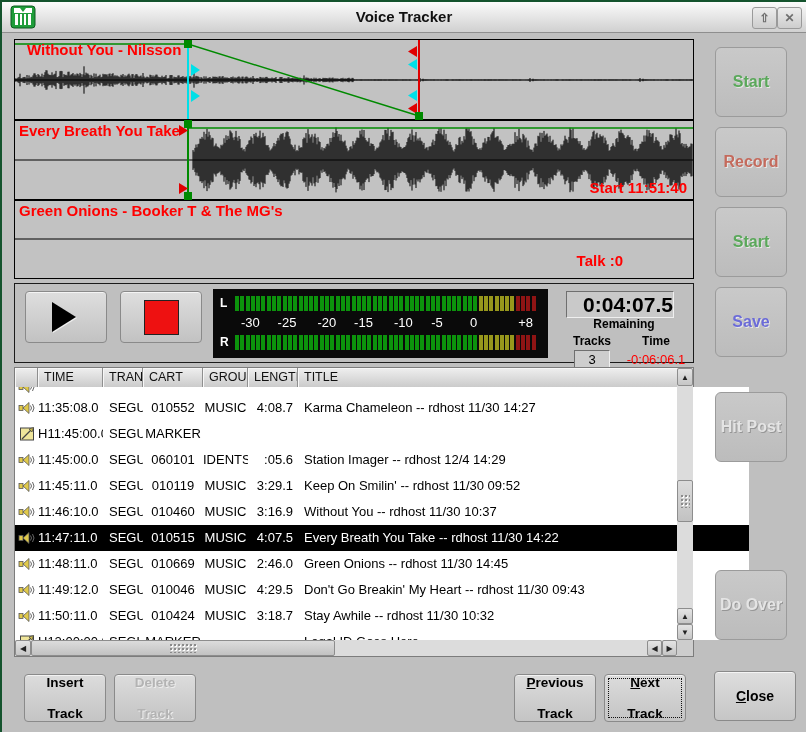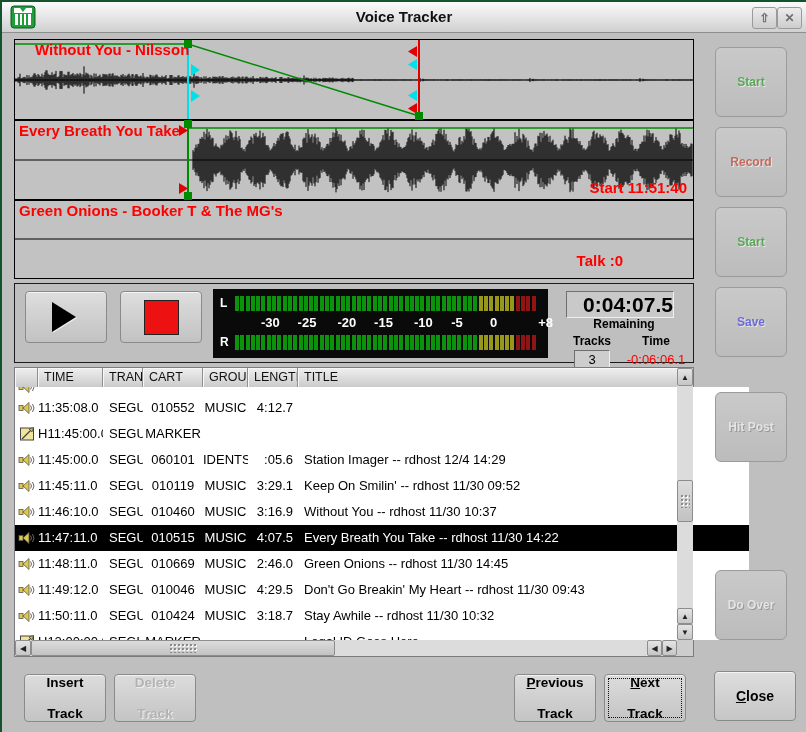--- a/index.html
+++ b/index.html
@@ -29,21 +29,21 @@
   .ptri{position:absolute;left:26px;top:10px;width:0;height:0;
     border-left:24px solid #000;border-top:15px solid transparent;border-bottom:15px solid transparent;
     filter:drop-shadow(1px 1px 0 #efefef);}
   .ssq{position:absolute;left:23px;top:8px;width:33px;height:33px;background:#ee1111;border:1px solid #222;}
   .meter{position:absolute;left:198px;top:5px;width:335px;height:69px;background:#0a0a0a;}
   .mrow{position:absolute;left:22px;width:306px;height:15px;display:flex;gap:1.3px;}
   .seg{width:4px;height:15px;}
   .seg.g{background:#0c930c}.seg.y{background:#97971c}.seg.r{background:#8f1414}
   .mlr{position:absolute;left:7px;color:#fff;font-weight:bold;font-size:12px;}
   .mscale{position:absolute;left:22px;top:26px;width:306px;height:16px;}
-  .mtick{position:absolute;transform:translateX(-50%);color:#fff;font-weight:bold;font-size:13px;margin-left:20px;}
+  .mtick{position:absolute;transform:translateX(-50%);color:#fff;font-weight:normal;font-size:13px;}
   .elapsed{position:absolute;left:551px;top:7px;width:106px;height:25px;background:#c9c9c9;
     border-top:1px solid #6f6f6f;border-left:1px solid #6f6f6f;
     border-right:1px solid #efefef;border-bottom:1px solid #efefef;
     font-size:21px;font-weight:bold;color:#000;text-align:right;line-height:25px;}
   .remain{position:absolute;left:545px;top:33px;width:128px;height:42px;font-size:12px;font-weight:bold;}
   .remtitle{text-align:center;}
   .remcols{display:flex;margin-top:3px;}
   .remcol{width:50%;text-align:center;}
   .trkval{display:inline-block;width:34px;height:17px;line-height:17px;background:#cdcdcd;
     border-top:1px solid #6f6f6f;border-left:1px solid #6f6f6f;
@@ -84,21 +84,21 @@
   .thumb{position:absolute;background:linear-gradient(#dcdcdc,#c2c2c2);border:1px solid #8d8d8d;
     border-radius:2px;box-sizing:border-box;display:flex;align-items:center;justify-content:center;}
   .grip{background-image:radial-gradient(#8b8b8b 1px,transparent 1.2px),
     radial-gradient(#fdfdfd 1px,transparent 1.2px);
     background-size:4px 4px,4px 4px;background-position:0 0,1px 1px;}
   .corner{position:absolute;left:662px;top:272px;width:16px;height:16px;background:#cdcdcd;}
   
   .sbigbtn{position:absolute;left:713px;width:70px;height:68px;border-radius:6px;
     border:1px solid #9b9b9b;background:linear-gradient(#c9c9c9,#bcbcbc);
     display:flex;align-items:center;justify-content:center;
-    font-size:12px;font-weight:bold;text-align:right;}
+    font-size:16px;font-weight:bold;text-align:right;}
   .dis-green{color:#5aa85a;text-shadow:1px 1px 0 rgba(255,255,255,.6);}
   .dis-red{color:#c46a5c;text-shadow:1px 1px 0 rgba(255,255,255,.6);}
   .dis-blue{color:#6b6bd8;text-shadow:1px 1px 0 rgba(255,255,255,.6);}
   .dis-white{color:#e4e4e4;text-shadow:1px 1px 0 #969696;}
   .fbtn{position:absolute;width:80px;height:46px;border-radius:4px;border:1px solid #8a8a8a;
     background:linear-gradient(#dcdcdc,#c4c4c4);box-shadow:inset 0 1px 0 #f2f2f2;
     display:flex;flex-direction:column;align-items:center;justify-content:center;
     font-size:13.5px;font-weight:bold;color:#000;line-height:17px;gap:14px;}
   .fbtn.dis{color:#b3b3b3;text-shadow:1px 1px 0 #ededed;}
   .fbtn.focus{outline:1px dotted #111;outline-offset:-5px;}
@@ -146,21 +146,21 @@
         <polygon points="402,63 402,74 393,68.5" fill="#e00000"></polygon>
         <rect x="169" y="0" width="8" height="8" fill="#008a00"></rect>
         <rect x="400" y="72" width="8" height="8" fill="#008a00"></rect>
         <line x1="173" y1="84" x2="173" y2="156" stroke="#008a00" stroke-width="2"></line>
         <line x1="173" y1="88" x2="678" y2="88" stroke="#008a00" stroke-width="1.4"></line>
         <rect x="169" y="80" width="8" height="8" fill="#008a00"></rect>
         <rect x="169" y="152" width="8" height="8" fill="#008a00"></rect>
         <polygon points="164,85 164,96 173,90.5" fill="#e00000"></polygon>
         <polygon points="164,143 164,154 173,148.5" fill="#e00000"></polygon>
       </svg>
-    <div class="tlabel" style="left:20px;top:1px">Without You - Nilsson</div>
+    <div class="tlabel" style="left:12px;top:1px">Without You - Nilsson</div>
     <div class="tlabel" style="left:4px;top:82px">Every Breath You Take</div>
     <div class="tlabel" style="left:4px;top:162px">Green Onions - Booker T &amp; The MG's</div>
     <div class="tlabel" style="right:6px;top:139px">Start 11:51:40</div>
     <div class="tlabel" style="right:70px;top:212px">Talk :0</div>
   </div>
 
   <div class="transport">
     <div class="btn3d playbtn">
       <div class="ptri"></div>
     </div>
@@ -346,21 +346,22 @@
             <svg width="17" height="16" viewBox="0 0 17 16">
               <rect x="1" y="5.5" width="4" height="5" fill="#e0c94a" stroke="#555" stroke-width="0.8"></rect>
               <polygon points="5,8 11,2.5 11,13.5" fill="#e0c94a" stroke="#555" stroke-width="0.8"></polygon>
               <path d="M12.5,5.5 q2,2.5 0,5 M14.5,4 q3,4 0,8" stroke="#666" fill="none" stroke-width="1"></path>
             </svg>
           </div>
           <div class="cell ctime">11:35:08.0</div>
           <div class="cell ctrans">SEGUE</div>
           <div class="cell ccart">010552</div>
           <div class="cell cgroup">MUSIC</div>
-          <div class="cell clen">4:12.7</div>
+          <div class="cell clen">4:08.7</div>
+          <div class="cell ctitle">Karma Chameleon -- rdhost 11/30 14:27</div>
         </div>
         <div class="lrow">
           <div class="cell cicon">
             <svg width="16" height="16" viewBox="0 0 16 16">
               <rect x="1.5" y="2" width="13" height="12" fill="#efe59a" stroke="#444"></rect>
               <path d="M3,13 L12,4" stroke="#444" stroke-width="1.2" fill="none"></path>
               <polygon points="10,3 14.5,1.5 13,6" fill="#c8b84a" stroke="#444" stroke-width="0.7"></polygon>
             </svg>
           </div>
           <div class="cell ctime">H11:45:00.0</div>

